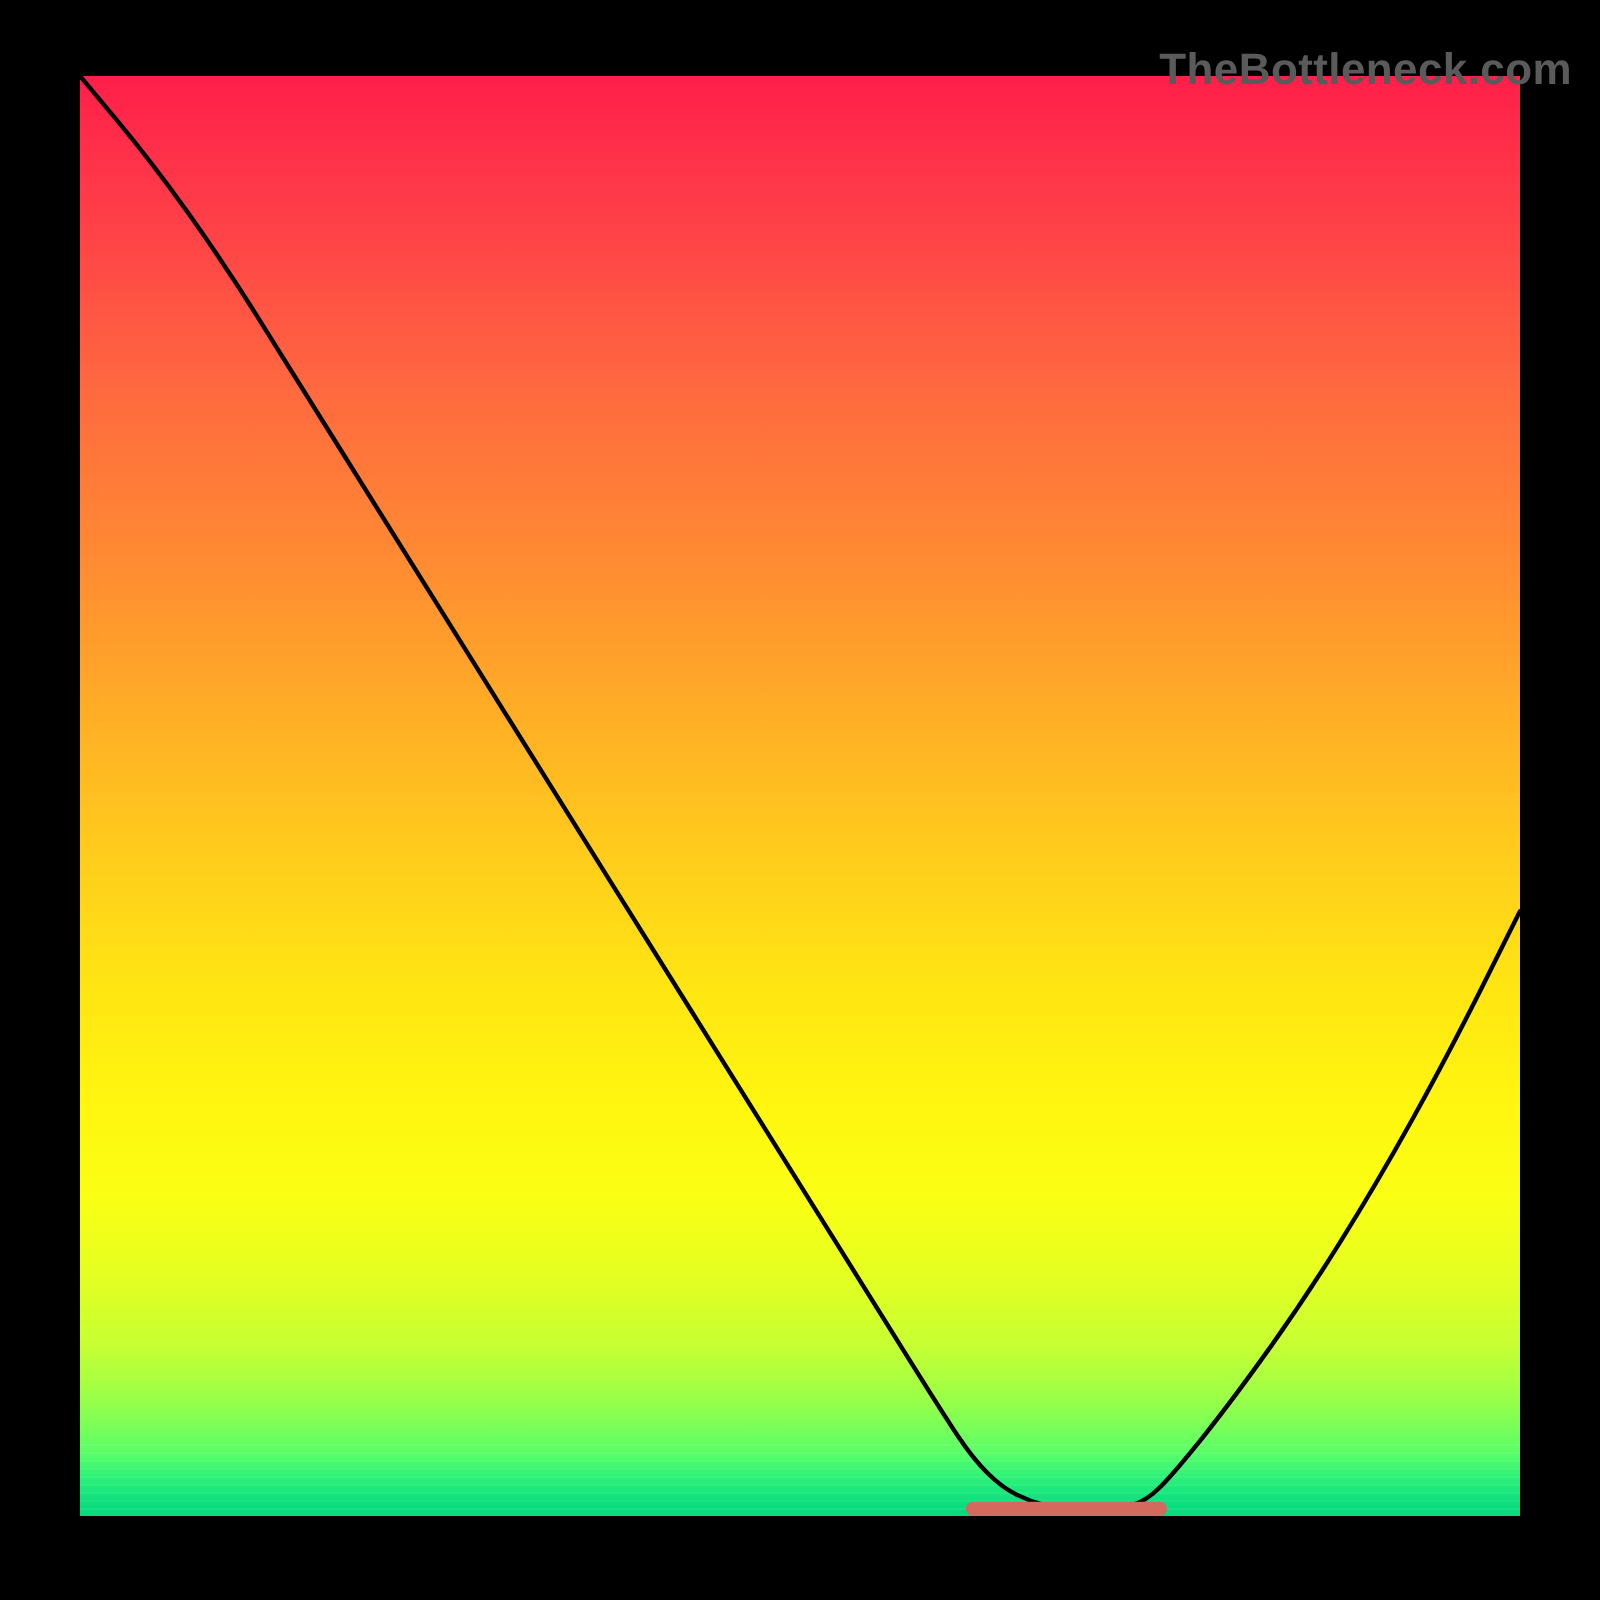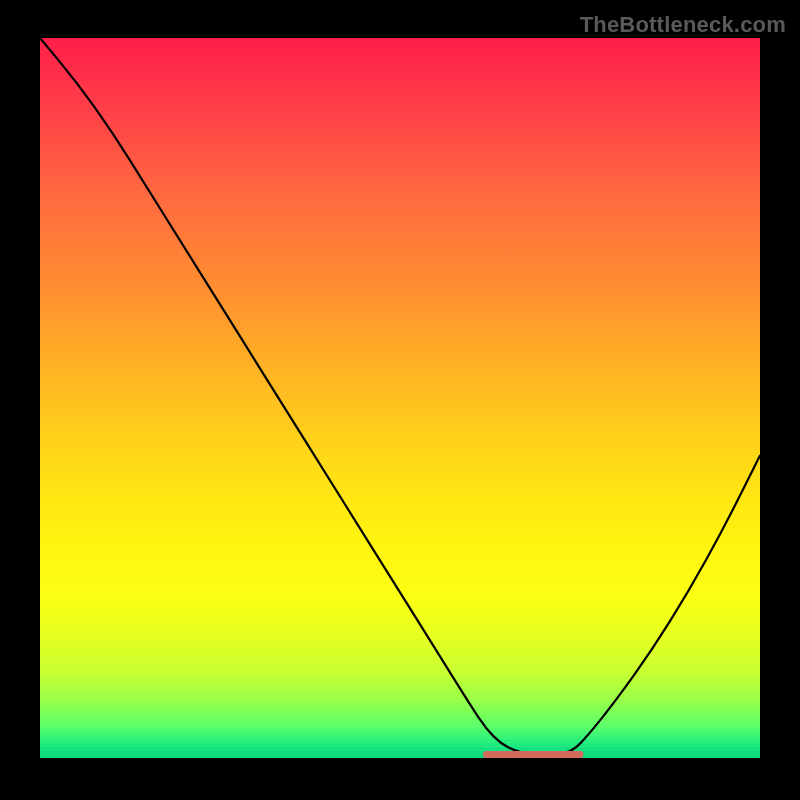--- a/index.html
+++ b/index.html
@@ -1,20 +1,20 @@
 <!DOCTYPE html>
 <html><head>
 <meta charset="utf-8">
 <style>
   * { margin: 0; padding: 0; box-sizing: border-box; }
   html, body { width: 800px; height: 800px; background: #000; overflow: hidden; }
   .container { position: relative; width: 800px; height: 800px; background: #000; }
   .watermark {
     position: absolute;
-    top: 12px;
+    top: 22px;
     right: 14px;
     color: #5a5a5a;
     font-family: Arial, Helvetica, sans-serif;
     font-size: 22px;
     font-weight: 600;
     letter-spacing: 0.2px;
     z-index: 10;
     text-align: right;
   }
   .plot {

